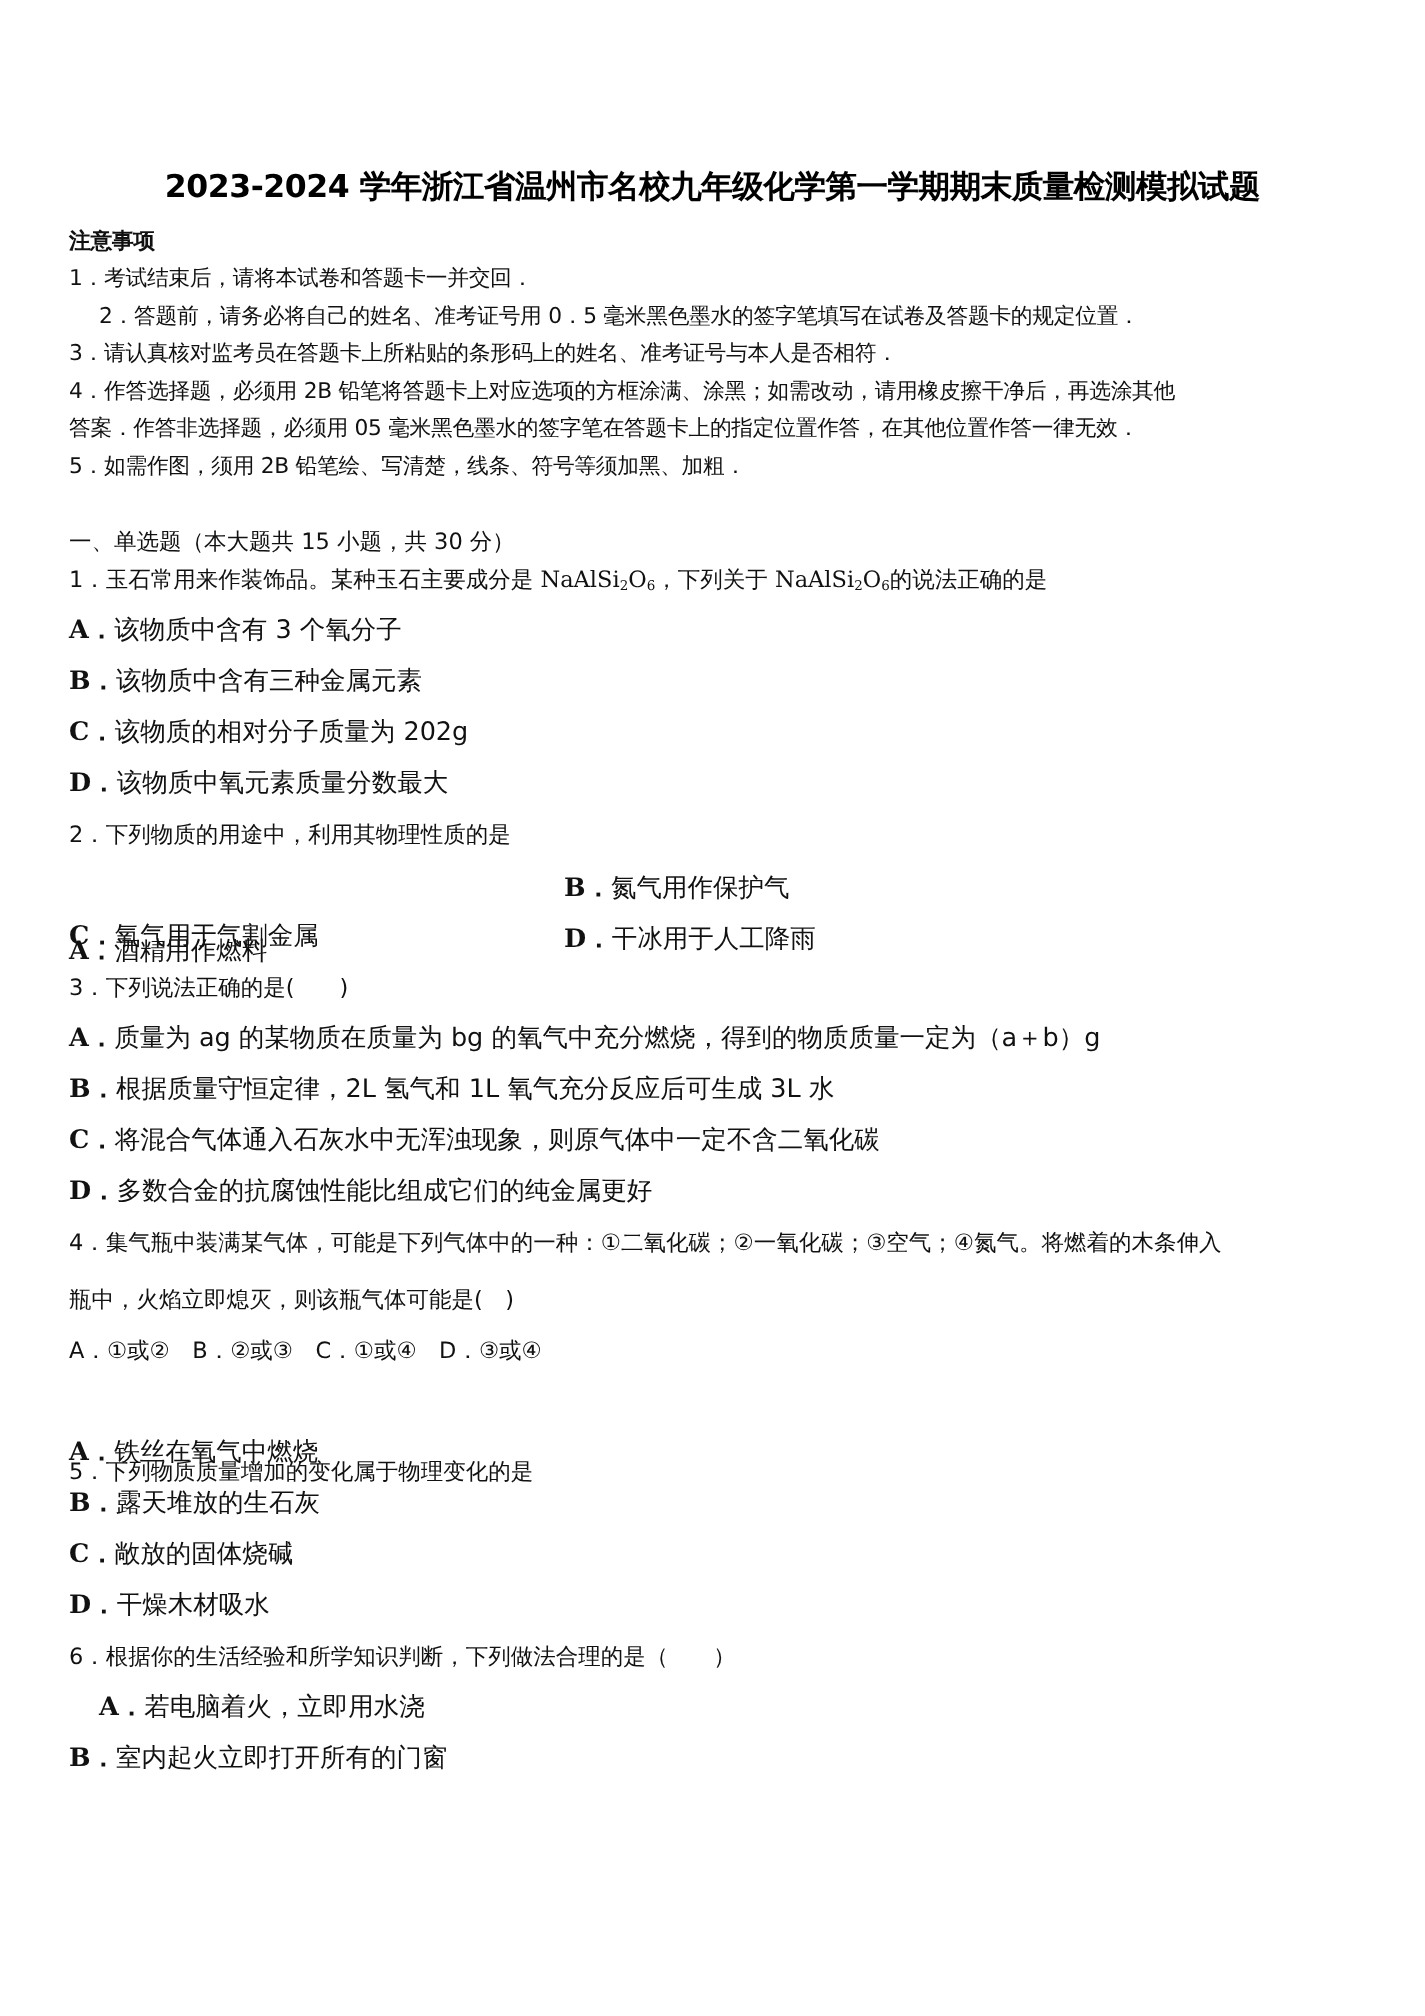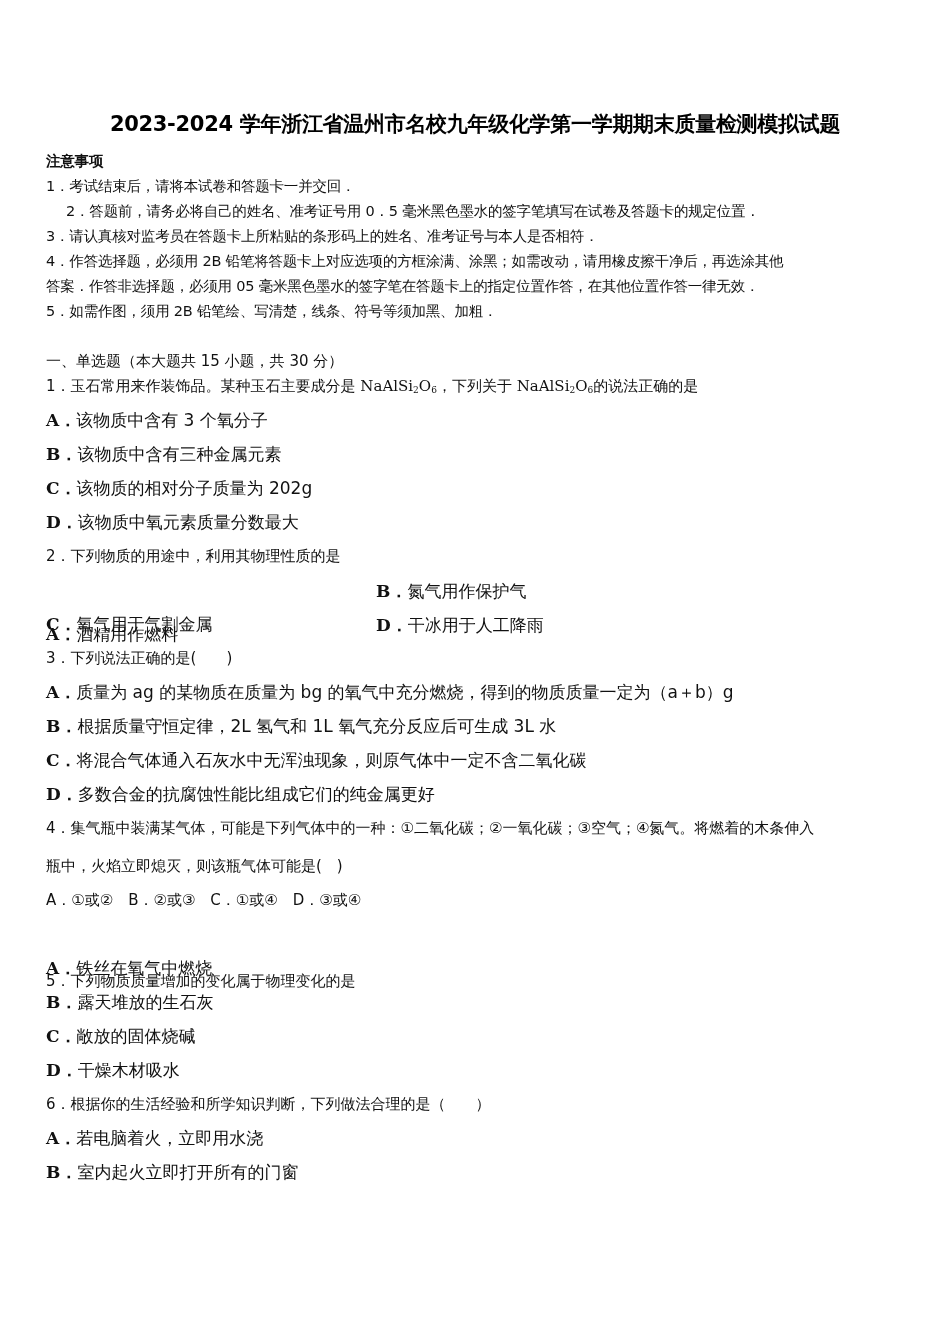--- a/index.html
+++ b/index.html
@@ -117,16 +117,16 @@
   <div class="line q" style="top:856px;">瓶中，火焰立即熄灭，则该瓶气体可能是(　)</div>
   <div class="line q" style="top:890px;">A．①或②　B．②或③　C．①或④　D．③或④</div>
 
   <div class="line q" style="top:924px;margin-top:47px;"><span>5．</span><span>下列物质质量增加的变化属于物理变化的是</span></div>
   <div class="line opt" style="top:958px;"><span class="letter">A．</span><span>铁丝在氧气中燃烧</span></div>
   <div class="line opt" style="top:992px;"><span class="letter">B．</span><span>露天堆放的生石灰</span></div>
   <div class="line opt" style="top:1026px;"><span class="letter">C．</span><span>敞放的固体烧碱</span></div>
   <div class="line opt" style="top:1060px;"><span class="letter">D．</span><span>干燥木材吸水</span></div>
 
   <div class="line q" style="top:1094px;"><span>6．</span><span>根据你的生活经验和所学知识判断，下列做法合理的是（　　）</span></div>
-  <div class="line opt" style="top:1128px;"><span class="letter">A．</span><span>若电脑着火，立即用水浇</span></div>
+  <div class="line opt" style="top:1128px;margin-left:20px;"><span class="letter">A．</span><span>若电脑着火，立即用水浇</span></div>
   <div class="line opt" style="top:1162px;"><span class="letter">B．</span><span>室内起火立即打开所有的门窗</span></div>
 
 </div>
 
 </body></html>

